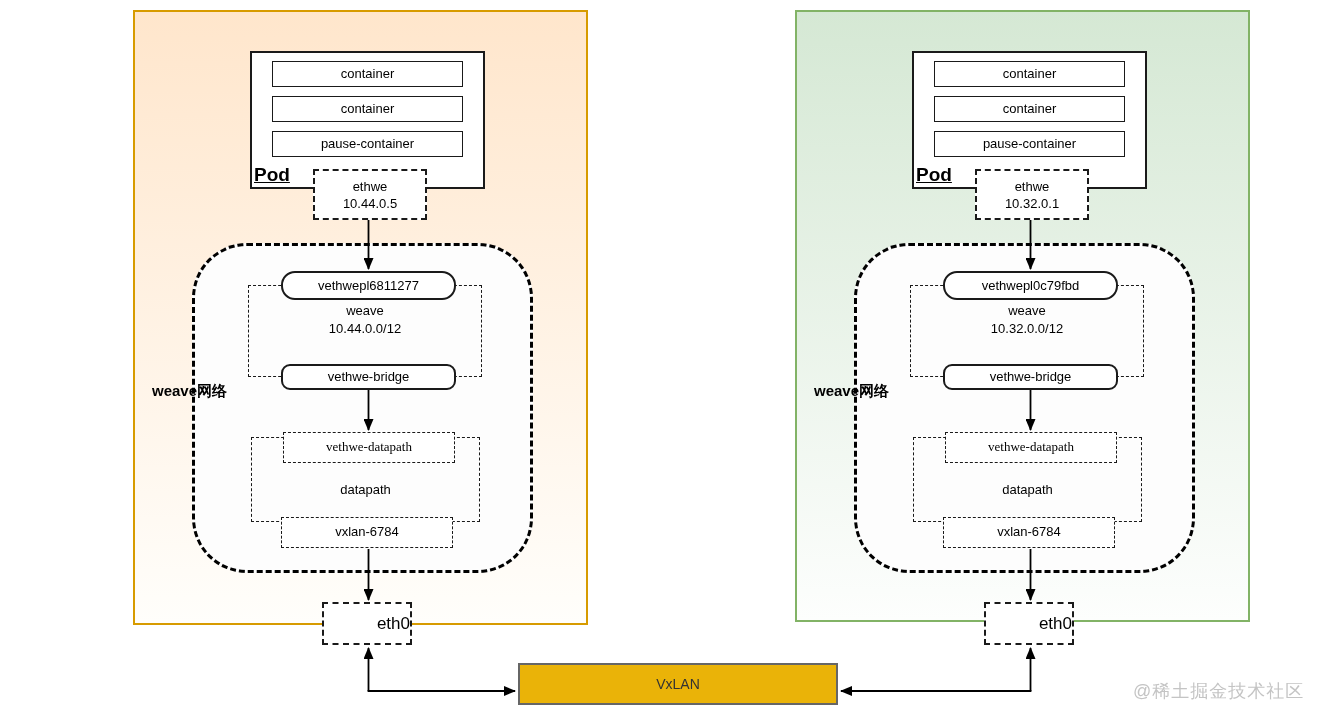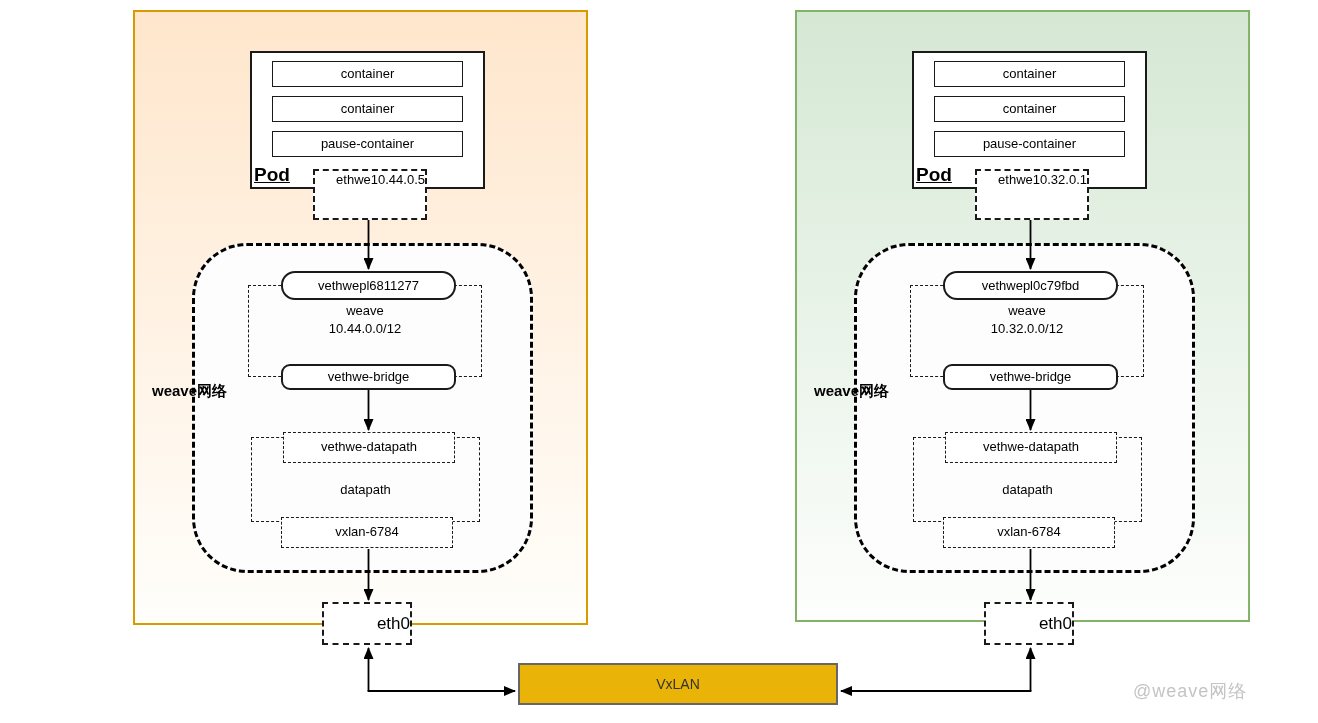--- a/index.html
+++ b/index.html
@@ -19,41 +19,41 @@
   
   .pod-box { position:absolute; left:115px; top:39px; width:235px; height:138px;
              background:#fff; border:2px solid #1a1a1a; }
   .cbox { position:absolute; left:20px; width:191px; height:26px; background:#fff;
           border:1.5px solid #1a1a1a; border-radius:0; text-align:center;
           line-height:23px; font-size:13px; }
   .cbox.c1 { top:8px; } .cbox.c2 { top:43px; } .cbox.c3 { top:78px; }
   .pod-label { position:absolute; left:2px; bottom:1px; font-size:19px; font-weight:bold;text-decoration:underline; }
 
   .ethwe { position:absolute; left:178px; top:157px; width:114px; height:51px;
-           background:#fff; border:2px dashed #1a1a1a; display:flex; flex-direction:row;
-           justify-content:flex-end; text-align:center; font-size:13px; line-height:17px; }
+           background:#fff; border:2px dashed #1a1a1a; display:flex; flex-direction:column;
+           justify-content:center; text-align:center; font-size:13px; line-height:17px; }
 
   
   .netbox { position:absolute; left:57px; top:231px; width:341px; height:330px;
             background:#fdfdfd; border:3px dashed #000; border-radius:55px; }
   .net-label { position:absolute; left:-43px; top:136px; font-size:15px; font-weight:bold;
                white-space:nowrap; }
 
   .conn { position:absolute; border:1.5px dashed #1a1a1a; }
   .conn-weave    { left:53px; top:39px;  width:234px; height:92px; }
   .conn-datapath { left:56px; top:191px; width:229px; height:85px; }
 
   .solidbox { position:absolute; background:#fff; border:2px solid #1a1a1a;
               text-align:center; font-size:13px; }
   .vethpl { left:86px; top:25px;  width:175px; height:29px; line-height:25px;border-radius:14px; }
   .bridge { left:86px; top:118px; width:175px; height:26px; line-height:22px;border-radius:9px; }
 
   .dashbox { position:absolute; background:#fff; border:1.5px dashed #1a1a1a;
              text-align:center; font-size:13px; }
-  .vdp { left:88px; top:186px; width:172px; height:31px; line-height:28px; }
+  .vdp { left:88px; top:186px; width:172px; height:31px; line-height:28px;font-family:Liberation Serif, serif; }
   .vxl { left:86px; top:271px; width:172px; height:31px; line-height:28px; }
 
   .weave-text { position:absolute; left:53px; top:56px; width:234px; text-align:center;
                 font-size:13px; line-height:18px; }
   .dp-text    { position:absolute; left:56px; top:236px; width:229px; text-align:center;
                 font-size:13px; }
 
   .eth0 { position:absolute; left:187px; top:590px; width:90px; height:43px;
           background:#fff; border:2px dashed #1a1a1a; text-align:right;
           line-height:39px; font-size:17px; }
@@ -123,21 +123,21 @@
       <div class="solidbox vethpl">vethwepl0c79fbd</div>
       <div class="solidbox bridge">vethwe-bridge</div>
       <div class="dashbox vdp">vethwe-datapath</div>
       <div class="dashbox vxl">vxlan-6784</div>
       <div class="net-label">weave网络</div>
     </div>
     <div class="eth0">eth0</div>
   </div>
 
   <div class="vxlan-box">VxLAN</div>
-  <div class="watermark">@weave网络</div>
+  <div class="watermark">@稀土掘金技术社区</div>
 
   <svg class="arrows" viewBox="0 0 1318 723" xmlns="http://www.w3.org/2000/svg">
     <defs>
       <marker id="ah" markerUnits="userSpaceOnUse" markerWidth="12" markerHeight="10" refX="11" refY="5" orient="auto">
         <path d="M0,0 L12,5 L0,10 Z" fill="#000"></path>
       </marker>
     </defs>
     <g stroke="#000" stroke-width="1.8" fill="none">
 
       <line x1="368.5" y1="220" x2="368.5" y2="269" marker-end="url(#ah)"></line>

